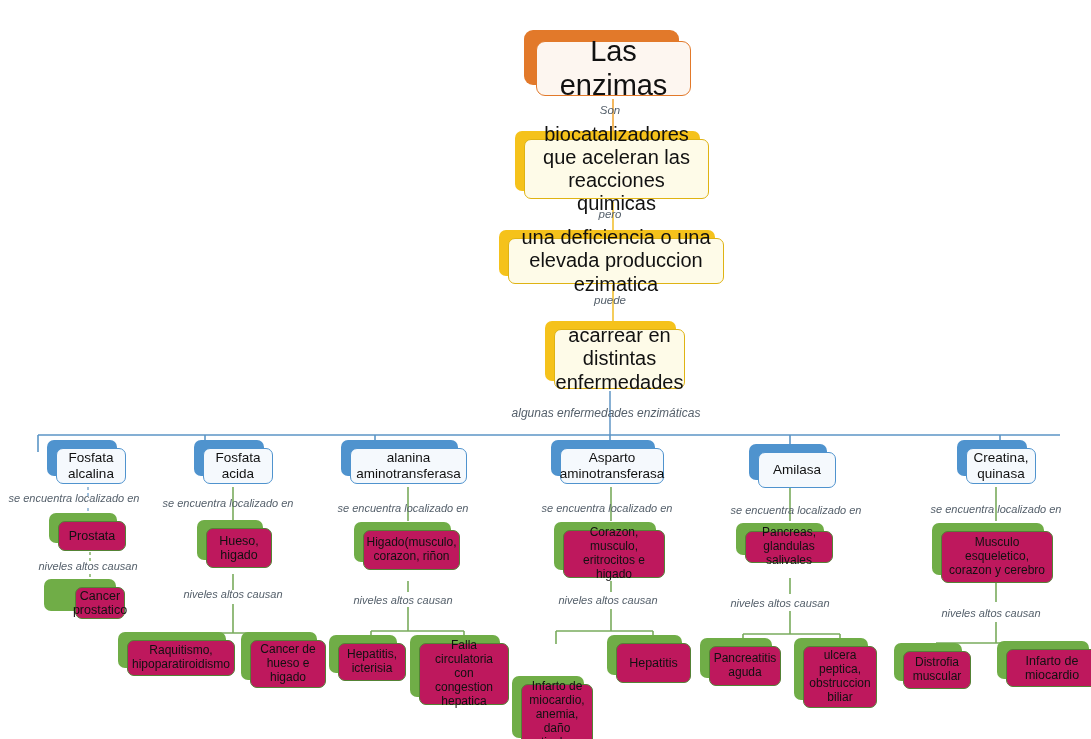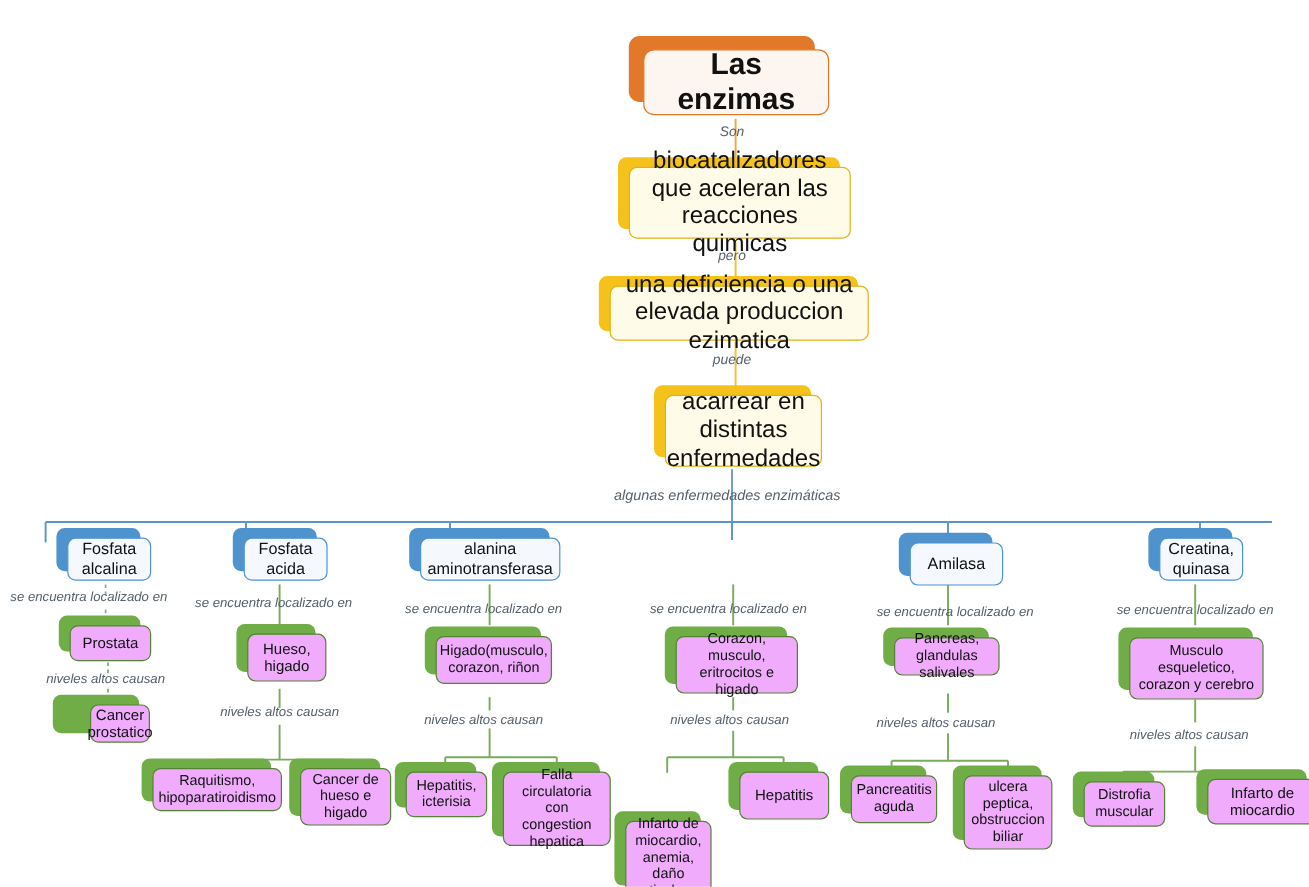--- a/index.html
+++ b/index.html
@@ -41,22 +41,22 @@
     color:#111111;
     padding:2px 5px;
   }
 
   
   .n-root .shadow{background:#e2792a;left:-12px;top:-11px;border-radius:9px;}
   .n-root .face{
     background:#fdf6f0;
     border:1.6px solid #e2792a;
     border-radius:9px;
-    font-size:25px;
-    font-weight:bold;
+    font-size:29px;
+    font-weight:normal;
     letter-spacing:-0.1px;
   }
 
   
   .n-yellow .shadow{background:#f5c21b;}
   .n-yellow .face{
     background:#fefbe8;
     border:1.5px solid #dfb313;
     font-size:20px;
   }
@@ -65,21 +65,21 @@
   .n-blue .shadow{background:#4f93ce;}
   .n-blue .face{
     background:#f5f9fd;
     border:1.4px solid #4f93ce;
     font-size:13.5px;
   }
 
   
   .n-green .shadow{background:#70ad47;}
   .n-green .face{
-    background:#f0abfc;
+    background:#be185d;
     border:1.4px solid #548235;
     font-size:12.5px;
   }
   .n-green.small .face{font-size:12px;}
 
   
   .elabel{
     position:absolute;
     z-index:4;
     font-style:italic;
@@ -232,20 +232,24 @@
   <div class="elabel center lbl-sm" style="left:403px;top:594px;">niveles altos causan</div>
   <div class="node n-green small" style="left:338px;top:643px;width:68px;height:38px;">
     <div class="shadow"></div>
     <div class="face">Hepatitis, icterisia</div>
   </div>
   <div class="node n-green small" style="left:419px;top:643px;width:90px;height:62px;">
     <div class="shadow"></div>
     <div class="face">Falla circulatoria con congestion hepatica</div>
   </div>
 
+  <div class="node n-blue" style="left:560px;top:448px;width:104px;height:36px;">
+    <div class="shadow"></div>
+    <div class="face">Asparto aminotransferasa</div>
+  </div>
   <div class="elabel center lbl-sm" style="left:607px;top:502px;">se encuentra localizado en</div>
   <div class="node n-green small" style="left:563px;top:530px;width:102px;height:48px;">
     <div class="shadow"></div>
     <div class="face">Corazon, musculo, eritrocitos e higado</div>
   </div>
   <div class="elabel center lbl-sm" style="left:608px;top:594px;">niveles altos causan</div>
   <div class="node n-green small" style="left:521px;top:643px;width:72px;height:62px;margin-top:41px;">
     <div class="shadow"></div>
     <div class="face">Infarto de miocardio, anemia, daño tisular</div>
   </div>

